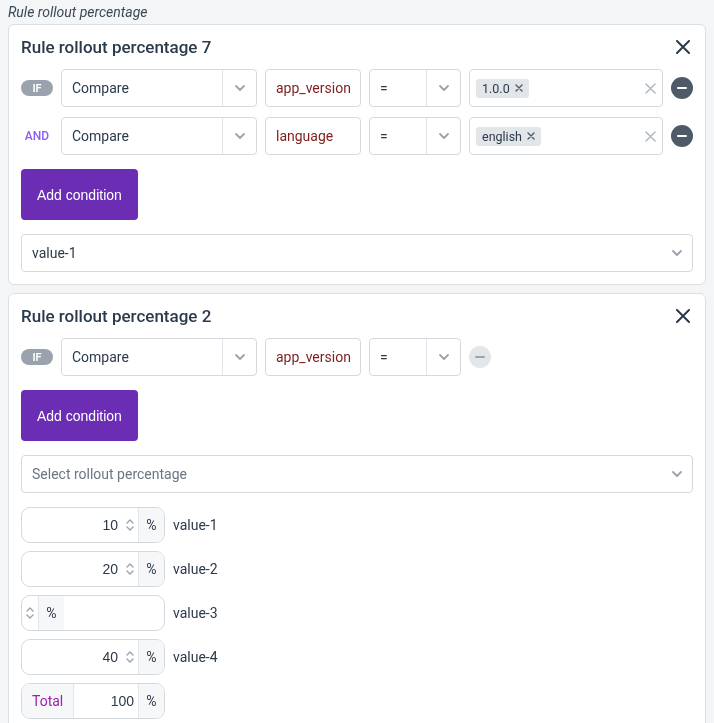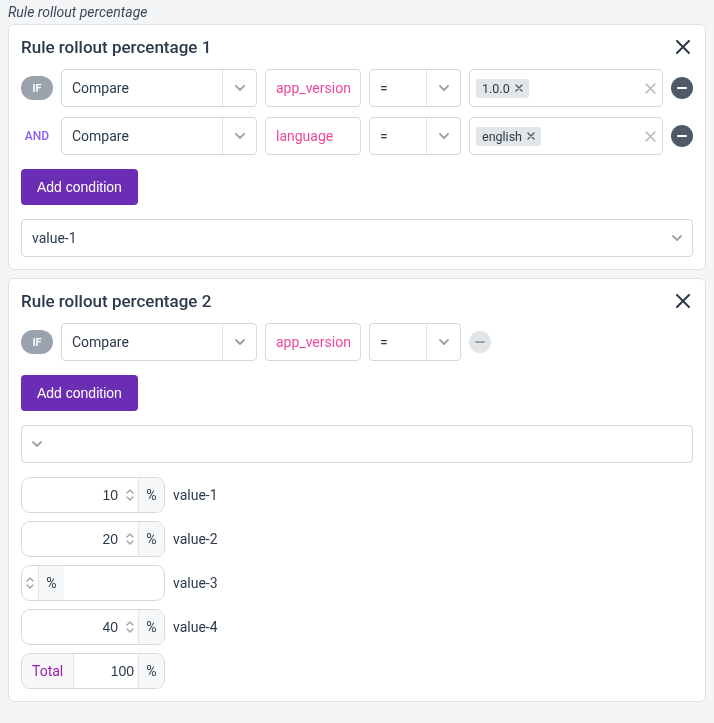--- a/index.html
+++ b/index.html
@@ -54,21 +54,21 @@
     display: flex;
     align-items: center;
     gap: 8px;
     margin-bottom: 10px;
   }
   .badge-if {
     display: inline-flex;
     align-items: center;
     justify-content: center;
     width: 32px;
-    height: 24px;
+    height: 16px;
     border-radius: 12px;
     background: #9aa3ad;
     color: #fff;
     font-size: 11px;
     font-weight: 600;
     flex: 0 0 32px;
   }
   .badge-and {
     display: inline-flex;
     align-items: center;
@@ -122,21 +122,21 @@
 
   .field-chip {
     height: 38px;
     border: 1px solid #d4d9de;
     border-radius: 4px;
     padding: 0 10px;
     display: inline-flex;
     align-items: center;
     background: #fff;
     font-size: 14px;
-    color: #ec4899;
+    color: #7f1d1d;
   }
 
   .tagbox {
     display: flex;
     align-items: center;
     height: 38px;
     border: 1px solid #d4d9de;
     border-radius: 4px;
     background: #fff;
     padding: 4px 6px;
@@ -182,21 +182,21 @@
   .minus-btn svg { width: 10px; height: 10px; }
 
   .btn-primary {
     display: inline-flex;
     align-items: center;
     background: #6b2db3;
     color: #fff;
     border: none;
     border-radius: 4px;
     padding: 0 16px;
-    height: 36px;
+    height: 51px;
     font-size: 14px;
     font-weight: 500;
     cursor: pointer;
     margin-top: 4px;
     margin-bottom: 14px;
   }
 
   .placeholder-text { color: #6a7684; }
 
   .percent-rows { margin-top: 14px; display: flex; flex-direction: column; gap: 8px; }
@@ -262,21 +262,21 @@
 <body>
 
 <div class="page">
 
   <div class="section-header">
     <span>Rule rollout percentage</span>
   </div>
 
   <div class="card">
     <div class="card-title-row">
-      <div class="card-title">Rule rollout percentage 1</div>
+      <div class="card-title">Rule rollout percentage 7</div>
       <div class="close-x">
         <svg viewBox="0 0 14 14">
             <path d="M1 1 L13 13 M13 1 L1 13" stroke="#2b3a4b" stroke-width="2" stroke-linecap="round"></path>
           </svg>
       </div>
     </div>
 
     
     <div class="cond-row">
       <span class="badge-if">IF</span>
@@ -432,20 +432,21 @@
             <line x1="1" y1="5" x2="9" y2="5" stroke="currentColor" stroke-width="2" stroke-linecap="round"></line>
           </svg>
       </div>
     </div>
 
     <button class="btn-primary">
       <span>Add condition</span>
     </button>
 
     <div class="select w-full no-split">
+      <span class="sel-text placeholder-text">Select rollout percentage</span>
       <span class="sel-arrow">
         <svg viewBox="0 0 12 12">
             <path d="M2 4 L6 8 L10 4" fill="none" stroke="#9aa3ad" stroke-width="1.8" stroke-linecap="round" stroke-linejoin="round"></path>
           </svg>
       </span>
     </div>
 
     <div class="percent-rows">
 
       <div class="percent-row">

